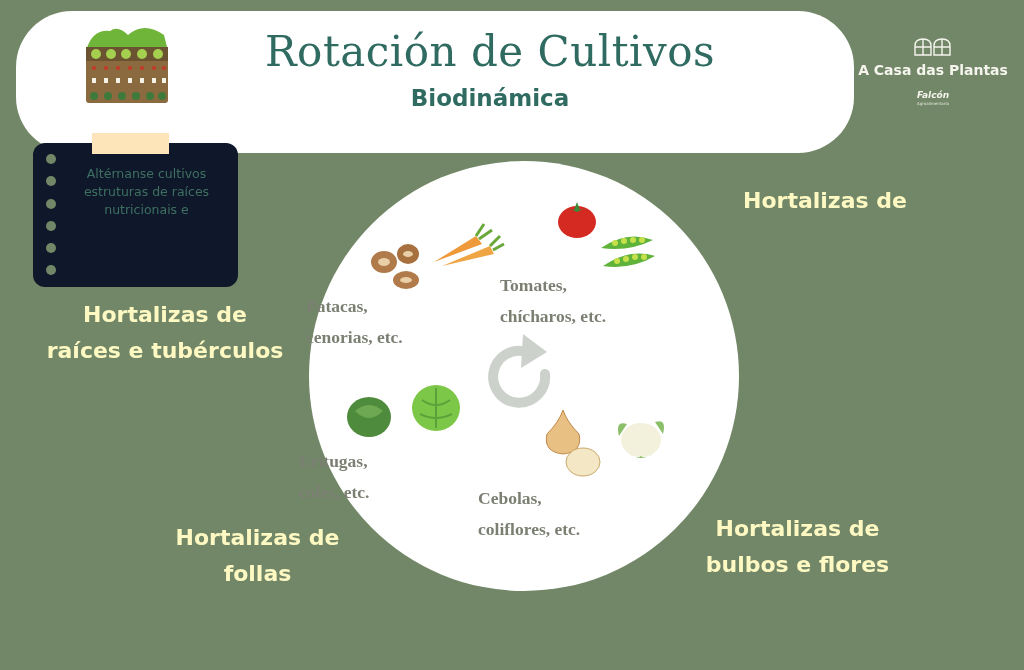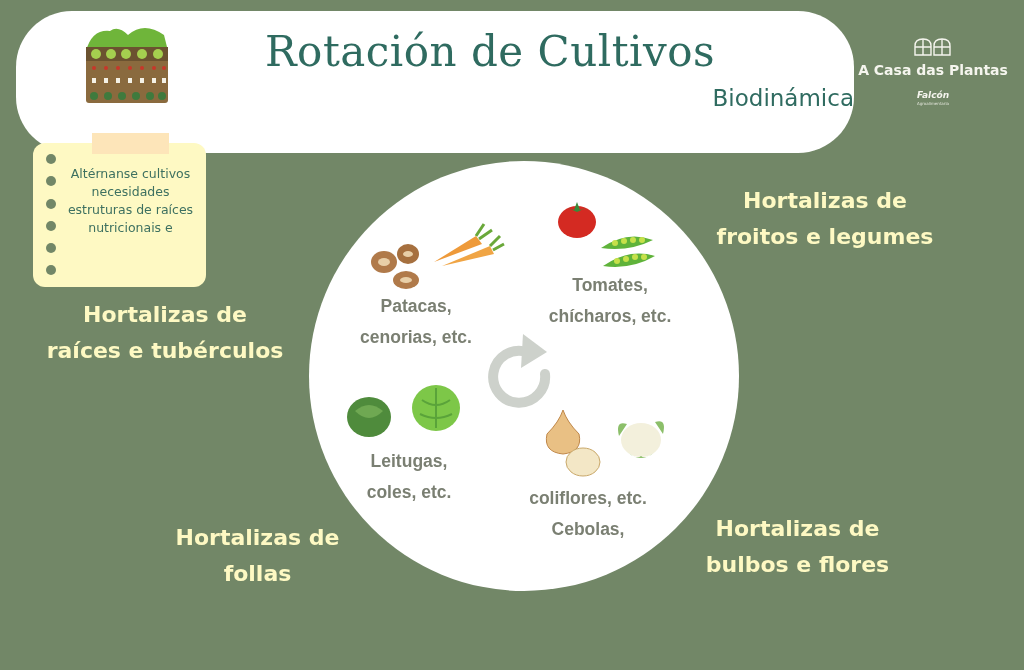--- a/index.html
+++ b/index.html
@@ -1,30 +1,30 @@
 <!DOCTYPE html>
 <html><head>
 <meta charset="utf-8">
 <style>
   html,body{margin:0;padding:0;}
   body{width:1024px;height:670px;background:#728767;position:relative;overflow:hidden;font-family:"DejaVu Sans","Liberation Sans",sans-serif;}
   .header{position:absolute;left:16px;top:11px;width:838px;height:142px;background:#fff;border-radius:56px;}
   .title{position:absolute;left:0;width:100%;top:20px;text-align:center;font-family:"DejaVu Serif","Liberation Serif",serif;font-size:42px;color:#2f6b60;letter-spacing:0.5px;line-height:1;padding-left:110px;box-sizing:border-box;}
-  .subtitle{position:absolute;left:0;width:100%;top:76px;text-align:right;font-family:"DejaVu Sans",sans-serif;font-size:23px;color:#2f6b60;line-height:1;padding-left:110px;box-sizing:border-box;}
+  .subtitle{position:absolute;left:0;width:100%;top:76px;text-align:center;font-family:"DejaVu Sans",sans-serif;font-size:23px;color:#2f6b60;line-height:1;padding-left:110px;box-sizing:border-box;font-weight:bold;}
   .garden{position:absolute;left:68px;top:10px;width:86px;height:84px;}
   .logo{position:absolute;left:858px;top:38px;width:150px;text-align:center;color:#f5f5ee;}
   .logo .name{font-size:14px;font-weight:bold;margin-top:2px;}
   .logo .sub{font-size:9px;font-weight:bold;margin-top:12px;font-style:italic;}
   .logo .sub2{font-size:4px;margin-top:1px;opacity:.85;}
-  .note{position:absolute;left:33px;top:143px;width:173px;height:144px;background:#fef9c3;border-radius:12px;}
+  .note{position:absolute;left:33px;top:143px;width:205px;height:144px;background:#0f172a;border-radius:12px;}
   .tape{position:absolute;left:92px;top:133px;width:77px;height:21px;background:#fde5b9;}
   .dot{position:absolute;left:13px;width:10px;height:10px;border-radius:50%;background:#728767;}
   .note-text{position:absolute;left:28px;right:6px;top:22px;text-align:center;font-size:12.5px;line-height:18px;color:#3d7060;}
   .circle{position:absolute;left:309px;top:161px;width:430px;height:430px;border-radius:50%;background:#fff;}
-  .ctext{position:absolute;font-family:Liberation Sans, sans-serif;font-size:17.5px;line-height:31px;color:#7a7f72;text-align:center;font-weight:bold;width:220px;}
+  .ctext{position:absolute;font-family:Liberation Serif, serif;font-size:17.5px;line-height:31px;color:#7a7f72;text-align:left;font-weight:bold;width:220px;}
   .heading{position:absolute;color:#fef9c3;font-weight:bold;font-size:22px;line-height:36px;text-align:center;}
   .icon{position:absolute;}
 </style>
 </head>
 <body>
 
 <div class="header">
   <svg class="garden" viewBox="0 0 86 84">
     <path d="M2 30 Q8 8 26 10 Q34 4 44 14 Q60 0 80 14 L84 30 Z" fill="#6fb53a"></path>
     <rect x="2" y="26" width="82" height="56" rx="3" fill="#8a6a3e"></rect>
@@ -82,34 +82,32 @@
 
 <div class="note">
   <div class="dot" style="top:11px"></div>
   <div class="dot" style="top:33px"></div>
   <div class="dot" style="top:56px"></div>
   <div class="dot" style="top:78px"></div>
   <div class="dot" style="top:100px"></div>
   <div class="dot" style="top:122px"></div>
   <div class="note-text">
     <div>Altérnanse cultivos</div>
-    <div>necesidades</div>
     <div>estruturas de raíces</div>
     <div>nutricionais e</div>
   </div>
 </div>
 <div class="tape"></div>
 
 <div class="heading" style="left:30px;top:297px;width:270px;">
   <div>Hortalizas de</div>
   <div>raíces e tubérculos</div>
 </div>
 <div class="heading" style="left:700px;top:183px;width:250px;">
   <div>Hortalizas de</div>
-  <div>froitos e legumes</div>
 </div>
 <div class="heading" style="left:160px;top:520px;width:195px;">
   <div>Hortalizas de</div>
   <div>follas</div>
 </div>
 <div class="heading" style="left:690px;top:511px;width:215px;">
   <div>Hortalizas de</div>
   <div>bulbos e flores</div>
 </div>
 
@@ -182,15 +180,15 @@
 </div>
 <div class="ctext" style="left:500px;top:270px;">
   <div>Tomates,</div>
   <div>chícharos, etc.</div>
 </div>
 <div class="ctext" style="left:299px;top:446px;">
   <div>Leitugas,</div>
   <div>coles, etc.</div>
 </div>
 <div class="ctext" style="left:478px;top:483px;">
+  <div>Cebolas,</div>
   <div>coliflores, etc.</div>
-  <div>Cebolas,</div>
 </div>
 
 </body></html>

